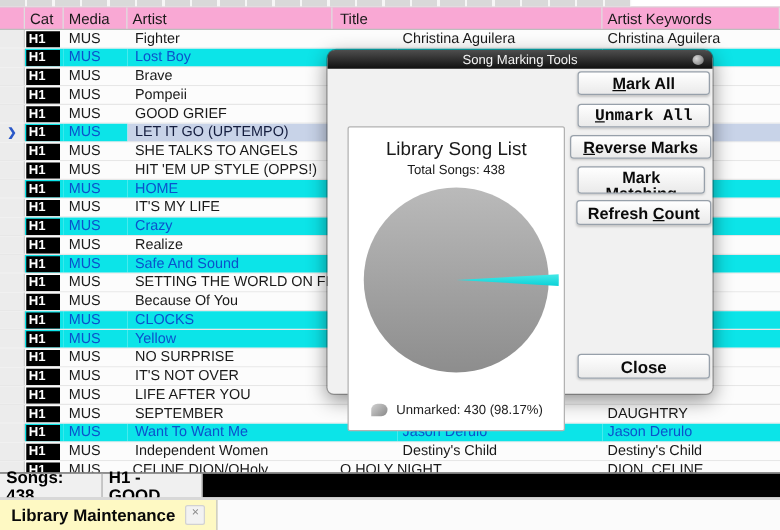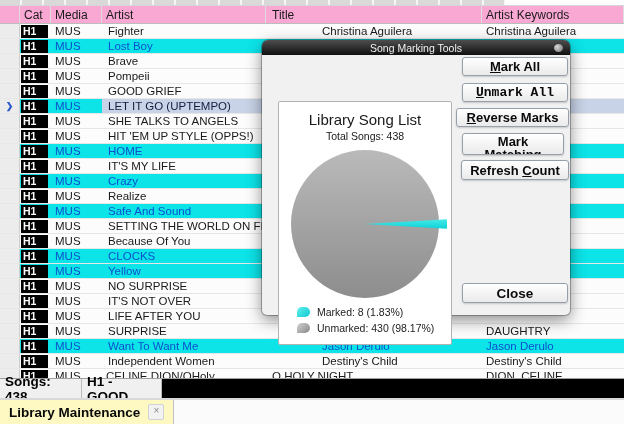--- a/index.html
+++ b/index.html
@@ -342,21 +342,21 @@
       <div class="cell title-cell">LIFE AFTER YOU</div>
       <div class="cell artist-cell"></div>
       <div class="cell kw-cell"></div>
     </div>
       <div class="row">
       <div class="cell sel-cell"></div>
       <div class="cell cat-cell">
         <span class="badge">H1</span>
       </div>
       <div class="cell media-cell">MUS</div>
-      <div class="cell title-cell">SURPRISE</div>
+      <div class="cell title-cell">SEPTEMBER</div>
       <div class="cell artist-cell">DAUGHTRY</div>
       <div class="cell kw-cell">DAUGHTRY</div>
     </div>
       <div class="row marked">
       <div class="cell sel-cell"></div>
       <div class="cell cat-cell">
         <span class="badge">H1</span>
       </div>
       <div class="cell media-cell">MUS</div>
       <div class="cell title-cell">Want To Want Me</div>
@@ -403,24 +403,20 @@
           <linearGradient id="cg" x1="0" y1="0" x2="0" y2="1">
             <stop offset="0" stop-color="#45e9e7"></stop>
               <stop offset="1" stop-color="#0cd2d8"></stop>
           </linearGradient>
         </defs>
         <circle cx="87" cy="80" r="74" fill="url(#pg)"></circle>
         <path d="M 87 80 L 168.9 75.3 A 82 82 0 0 1 168.9 84.7 Z" fill="url(#cg)"></path>
       </svg>
       <div class="legend">
         <div class="legend-item">
-          <span class="swatch swatch-marked"></span>
-          <span>Marked: 8 (1.83%)</span>
-        </div>
-        <div class="legend-item">
           <span class="swatch swatch-unmarked"></span>
           <span>Unmarked: 430 (98.17%)</span>
         </div>
       </div>
     </div>
 
     <button class="dlg-btn btn-mark-all">
       <span><span class="mn">M</span><span>ark All</span></span>
     </button>
     <button class="dlg-btn btn-unmark-all">

